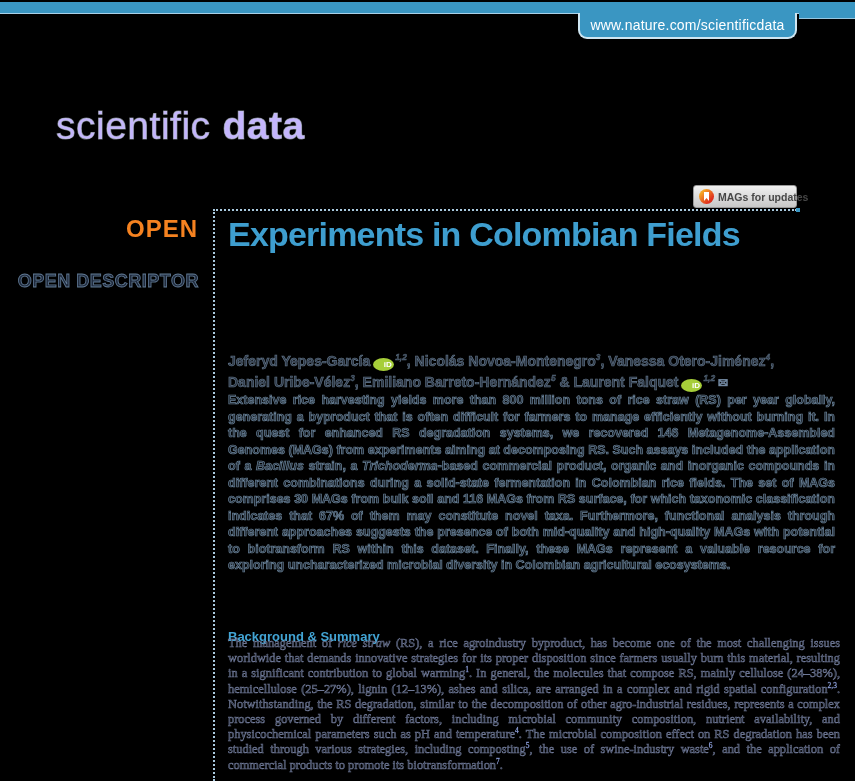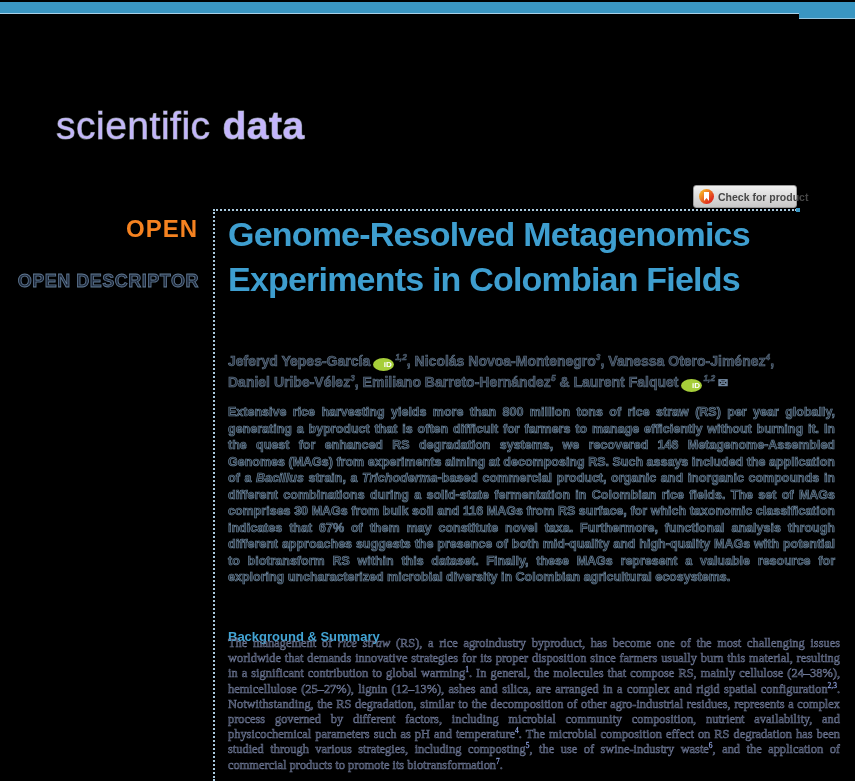--- a/index.html
+++ b/index.html
@@ -52,57 +52,59 @@
     font-size:34px;line-height:45px;font-weight:700;letter-spacing:-.8px;color:#3e9ecf;}
   .title span{display:block;white-space:nowrap;}
   .authors{position:absolute;left:228px;top:351px;width:612px;margin:0;
     font-size:14px;font-weight:700;line-height:21px;
     color:#2c3644;-webkit-text-stroke:.6px rgba(150,180,210,.6);}
   .authors sup{font-size:60%;font-style:italic;-webkit-text-stroke:.4px rgba(150,180,210,.55);}
   .orcid{display:inline-block;width:13px;height:13px;border-radius:50%;background:#a6ce39;
     color:#fff;font:700 8px/13px "Liberation Sans",sans-serif;text-align:center;
     -webkit-text-stroke:0;text-shadow:none;margin:0 1px 0 3px;vertical-align:-1px;cursor:pointer;padding-left:8px;}
   .mail{font-size:12px;margin-left:3px;color:#3d4757;-webkit-text-stroke:.4px rgba(150,180,210,.6);cursor:pointer;}
-  .abstract{position:absolute;left:228px;top:404px;width:607px;margin:0;text-align:justify;
+  .abstract{position:absolute;left:228px;top:392px;width:607px;margin:0;text-align:justify;
     font-size:12.5px;font-weight:700;line-height:16.5px;
     color:#1c242e;-webkit-text-stroke:.7px rgba(142,174,204,.72);}
   .section-heading{position:absolute;left:228px;top:629px;margin:0;
     font-size:13px;font-weight:700;color:#42a4d4;}
   .bodytext{position:absolute;left:228px;top:636px;width:612px;margin:0;text-align:justify;
     font-family:"Liberation Serif",serif;font-size:12.4px;line-height:15.2px;
     color:#1b222c;-webkit-text-stroke:.55px rgba(162,174,216,.65);}
   .bodytext sup.ref{color:#93a7e6;-webkit-text-stroke:.3px rgba(147,167,230,.7);cursor:pointer;}
   sup{font-size:60%;line-height:0;}
   i{font-style:italic;}
 </style>
 </head>
 <body>
 
 <div class="page">
 
   <div class="topbar"></div>
   <div class="topbar-step"></div>
+  <div class="urltab">
+    <span>www.nature.com/scientificdata</span>
+  </div>
 
   <div class="logo">
     <span class="lt">scientific</span><span class="bd">data</span>
   </div>
 
   <div class="badge">
     <span class="crossmark"></span>
-    <span class="lbl">Check for product</span>
+    <span class="lbl">MAGs for updates</span>
   </div>
 
   <div class="hline"></div>
   <div class="vline"></div>
 
   <div class="kicker-open">OPEN</div>
   <div class="kicker-type">OPEN DESCRIPTOR</div>
 
   <h1 class="title">
-    <span>Genome-Resolved Metagenomics</span>
     <span>Experiments in Colombian Fields</span>
   </h1>
 
   <p class="authors">Jeferyd Yepes-García<span class="orcid">iD</span><sup>1,2</sup>, Nicolás Novoa-Montenegro<sup>3</sup>, Vanessa Otero-Jiménez<sup>4</sup>,<br>Daniel Uribe-Vélez<sup>3</sup>, Emiliano Barreto-Hernández<sup>5</sup> &amp; Laurent Falquet<span class="orcid">iD</span><sup>1,2</sup><span class="mail">✉</span></p>
 
   <p class="abstract">Extensive rice harvesting yields more than 800 million tons of rice straw (RS) per year globally, generating a byproduct that is often difficult for farmers to manage efficiently without burning it. In the quest for enhanced RS degradation systems, we recovered 146 Metagenome-Assembled Genomes (MAGs) from experiments aiming at decomposing RS. Such assays included the application of a <i>Bacillus</i> strain, a <i>Trichoderma</i>-based commercial product, organic and inorganic compounds in different combinations during a solid-state fermentation in Colombian rice fields. The set of MAGs comprises 30 MAGs from bulk soil and 116 MAGs from RS surface, for which taxonomic classification indicates that 67% of them may constitute novel taxa. Furthermore, functional analysis through different approaches suggests the presence of both mid-quality and high-quality MAGs with potential to biotransform RS within this dataset. Finally, these MAGs represent a valuable resource for exploring uncharacterized microbial diversity in Colombian agricultural ecosystems.</p>
 
   <h2 class="section-heading">Background &amp; Summary</h2>
 
   <p class="bodytext">The management of <i>rice straw</i> (RS), a rice agroindustry byproduct, has become one of the most challenging issues worldwide that demands innovative strategies for its proper disposition since farmers usually burn this material, resulting in a significant contribution to global warming<sup class="ref">1</sup>. In general, the molecules that compose RS, mainly cellulose (24–38%), hemicellulose (25–27%), lignin (12–13%), ashes and silica, are arranged in a complex and rigid spatial configuration<sup class="ref">2,3</sup>. Notwithstanding, the RS degradation, similar to the decomposition of other agro-industrial residues, represents a complex process governed by different factors, including microbial community composition, nutrient availability, and physicochemical parameters such as pH and temperature<sup class="ref">4</sup>. The microbial composition effect on RS degradation has been studied through various strategies, including composting<sup class="ref">5</sup>, the use of swine-industry waste<sup class="ref">6</sup>, and the application of commercial products to promote its biotransformation<sup class="ref">7</sup>.</p>

